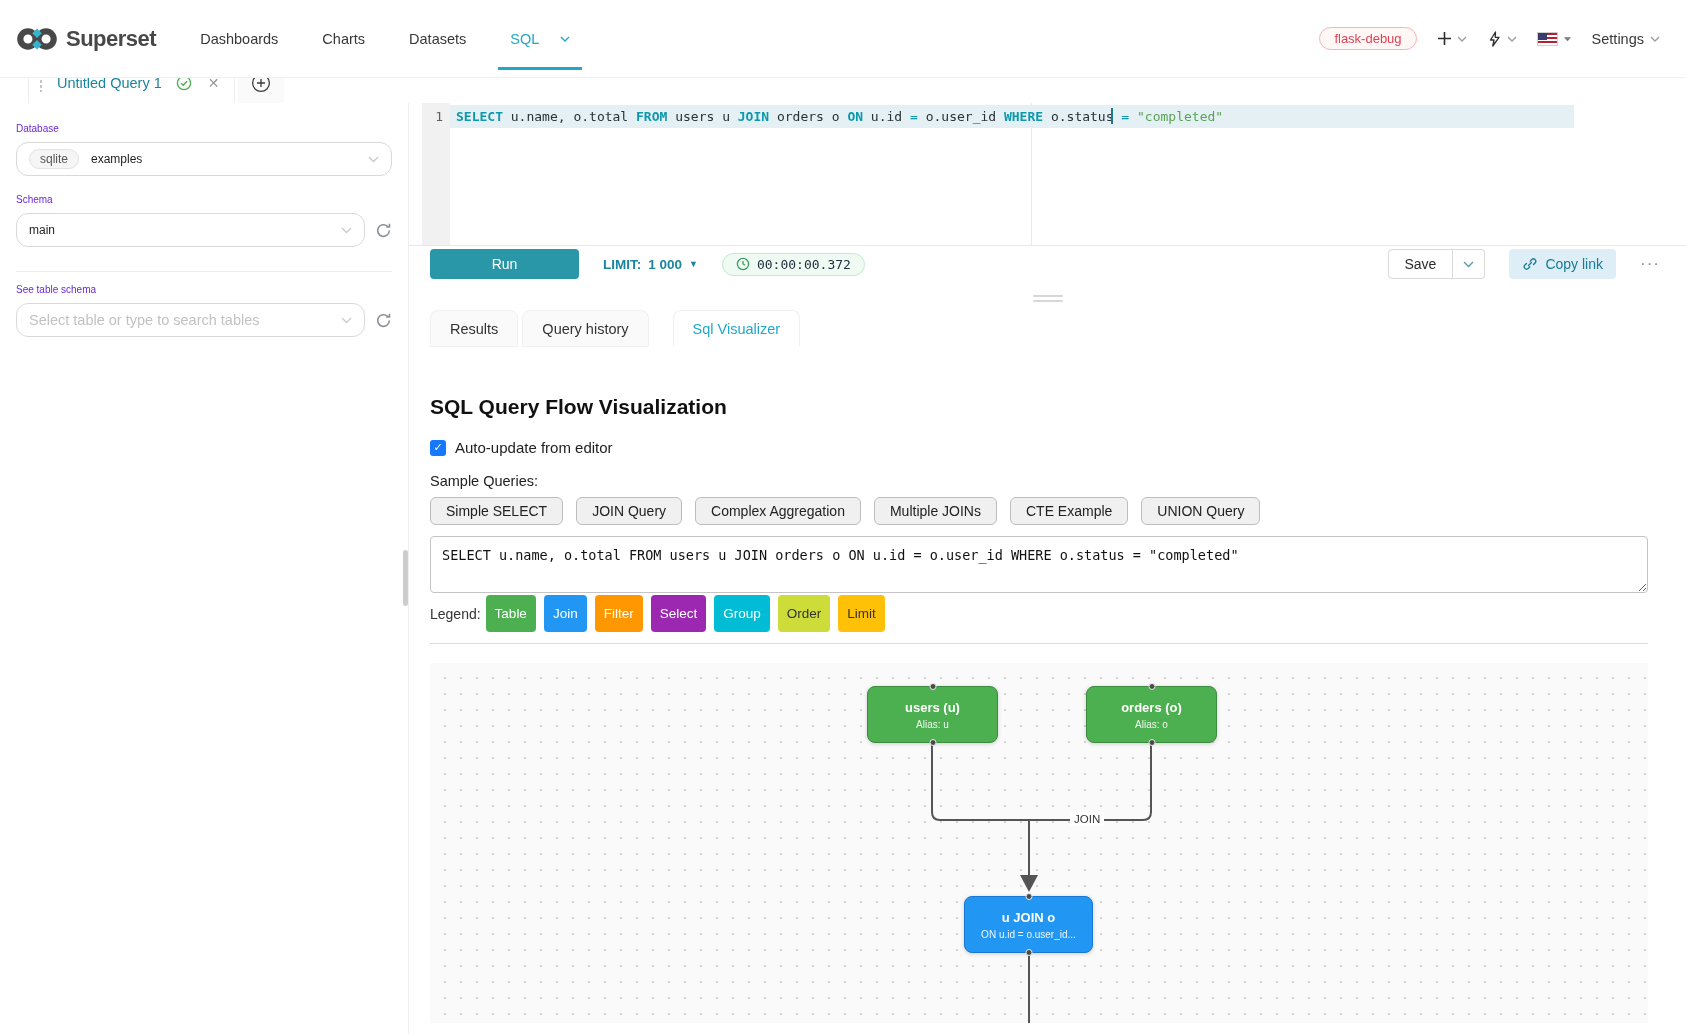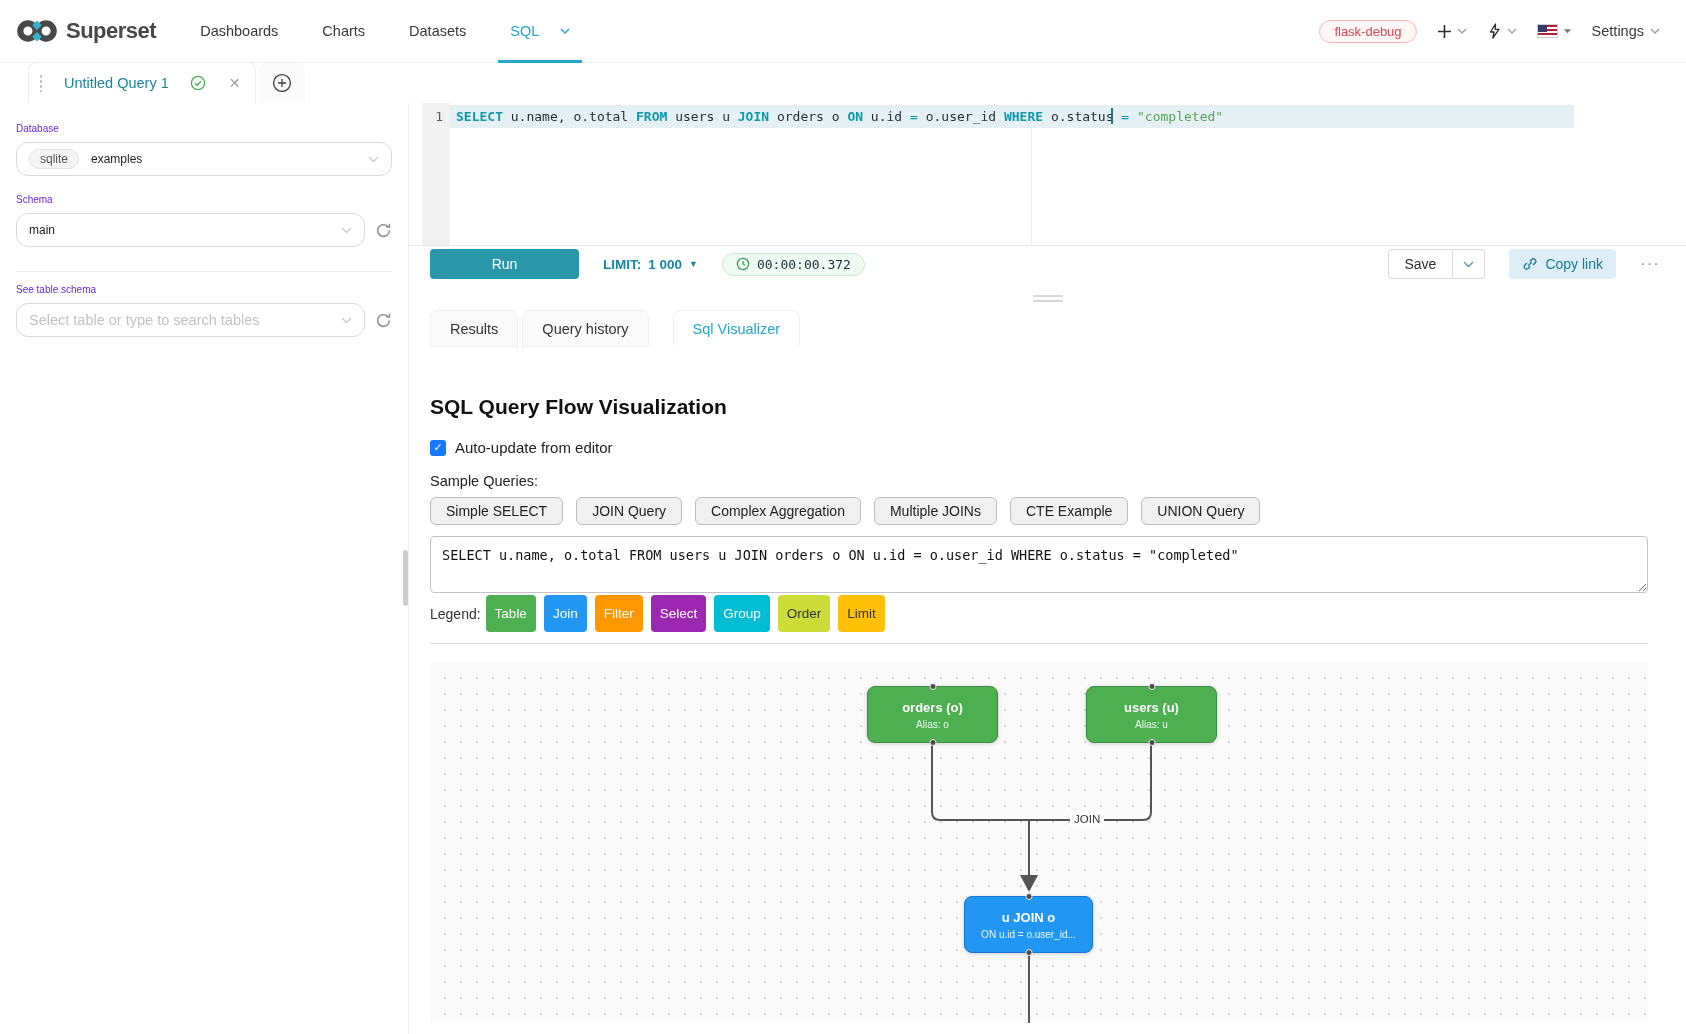--- a/index.html
+++ b/index.html
@@ -1,20 +1,20 @@
 <!DOCTYPE html>
 <html><head>
 <meta charset="utf-8">
 <style>
   html,body{margin:0;padding:0;background:#e9e9e9;}
   .app{position:relative;width:1686px;height:1034px;background:#fff;overflow:hidden;
        font-family:"Liberation Sans",sans-serif;color:#2d2d2d;}
 
   
-  .navbar{position:absolute;top:0;left:0;right:0;height:63px;background:#fff;
+  .navbar{position:absolute;top:0;left:0;right:0;height:78px;background:#fff;
           border-bottom:1px solid #f0f0f0;display:flex;align-items:center;
           padding:0 26px 0 16px;box-sizing:border-box;z-index:6;}
   .brand{display:flex;align-items:center;gap:8px;margin-right:44px;cursor:pointer;}
   .brand-text{font-size:22px;font-weight:bold;color:#484848;letter-spacing:-0.5px;}
   .nav-items{display:flex;align-items:stretch;height:63px;gap:44px;}
   .nav-item{position:relative;display:flex;align-items:center;gap:6px;font-size:14.5px;
             color:#383838;cursor:pointer;}
   .nav-item .nav-caret{display:none;line-height:0;}
   .nav-item.has-caret .nav-caret{display:inline-block;}
   .nav-item.active{color:#20a7c9;gap:21px;}
@@ -25,21 +25,21 @@
              border-radius:13px;padding:3px 14px;}
   .icon-group{display:flex;align-items:center;gap:5px;cursor:pointer;}
   .settings{display:flex;align-items:center;gap:6px;font-size:14.5px;color:#383838;cursor:pointer;}
   .flag{width:21px;height:14px;border:1px solid #d0d0d0;box-sizing:border-box;position:relative;
         background:repeating-linear-gradient(180deg,#b22234 0 2px,#fff 2px 4px);}
   .flag::after{content:"";position:absolute;left:0;top:0;width:9px;height:7px;background:#3c3b6e;}
 
   
   .tabstrip{position:absolute;top:63px;left:0;right:0;height:40px;background:#fff;
             display:flex;align-items:flex-end;padding-left:28px;box-sizing:border-box;z-index:5;}
-  .query-tab{height:40px;display:flex;align-items:center;gap:21px;padding:0 14px 0 10px;
+  .query-tab{height:40px;display:flex;align-items:center;gap:14px;padding:0 14px 0 10px;
              background:#fff;border:1px solid #ededed;border-bottom:none;
              border-radius:8px 8px 0 0;cursor:pointer;text-align:right;}
   .drag-dots{width:4px;height:18px;
              background-image:radial-gradient(circle,#c2c2c2 1.1px,transparent 1.3px);
              background-size:4px 5px;}
   .query-tab-title{font-size:14.5px;color:#1a85a0;}
   .tab-close{color:#9b9b9b;font-size:14px;margin-left:2px;}
   .add-tab{height:40px;width:46px;display:flex;align-items:center;justify-content:center;
            background:#fafafa;border-radius:8px 8px 0 0;margin-left:3px;cursor:pointer;}
 
@@ -418,26 +418,26 @@
             <path d="M502 80 V149 Q502 157 510 157 H599" fill="none" stroke="#555555" stroke-width="2"></path>
             <path d="M721 80 V149 Q721 157 713 157 H599" fill="none" stroke="#555555" stroke-width="2"></path>
             <path d="M599 157 V212" fill="none" stroke="#555555" stroke-width="2"></path>
             <polygon points="590,212 608,212 599,229" fill="#555555"></polygon>
             <path d="M599 290 V360" fill="none" stroke="#555555" stroke-width="2"></path>
           </svg>
 
           <div class="tables-layer">
 
           <div class="flow-node node-table">
+                <span class="t">users (u)</span>
+                <span class="s">Alias: u</span>
+              </div>
+              <div class="flow-node node-table">
                 <span class="t">orders (o)</span>
                 <span class="s">Alias: o</span>
-              </div>
-              <div class="flow-node node-table">
-                <span class="t">users (u)</span>
-                <span class="s">Alias: u</span>
               </div>
             </div>
 
           <div class="flow-node node-join">
             <span class="t">u JOIN o</span>
             <span class="s">ON u.id = o.user_id...</span>
           </div>
 
           <div class="edge-label">JOIN</div>
         </div>

